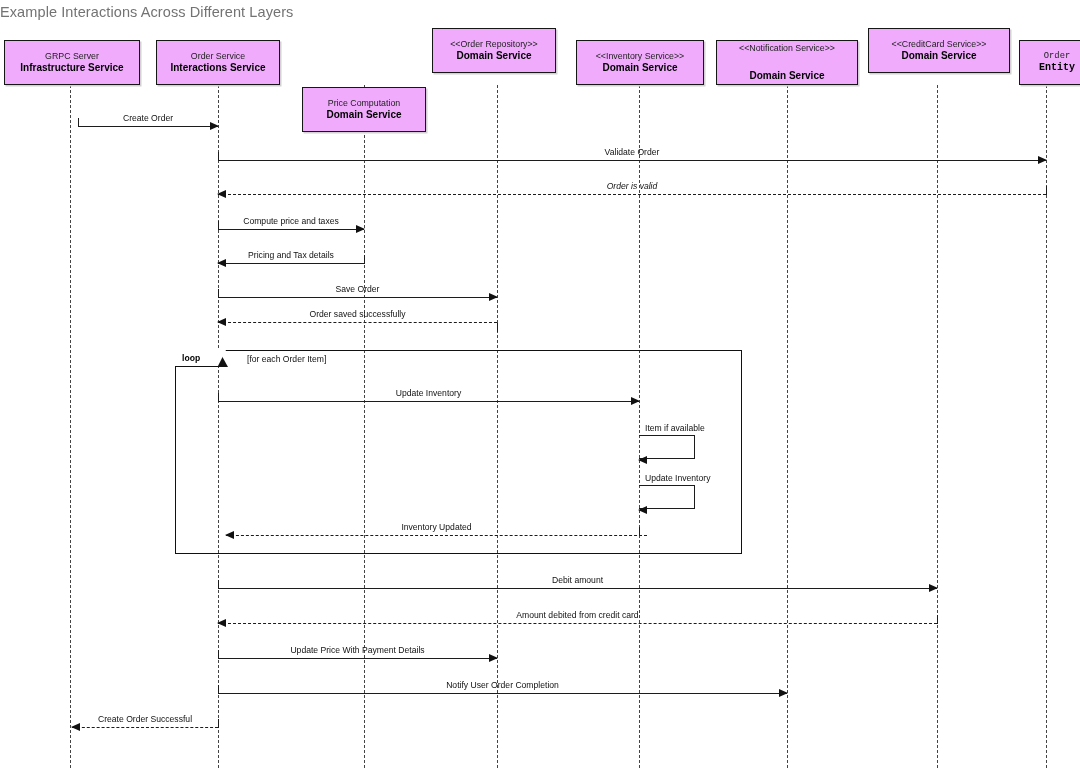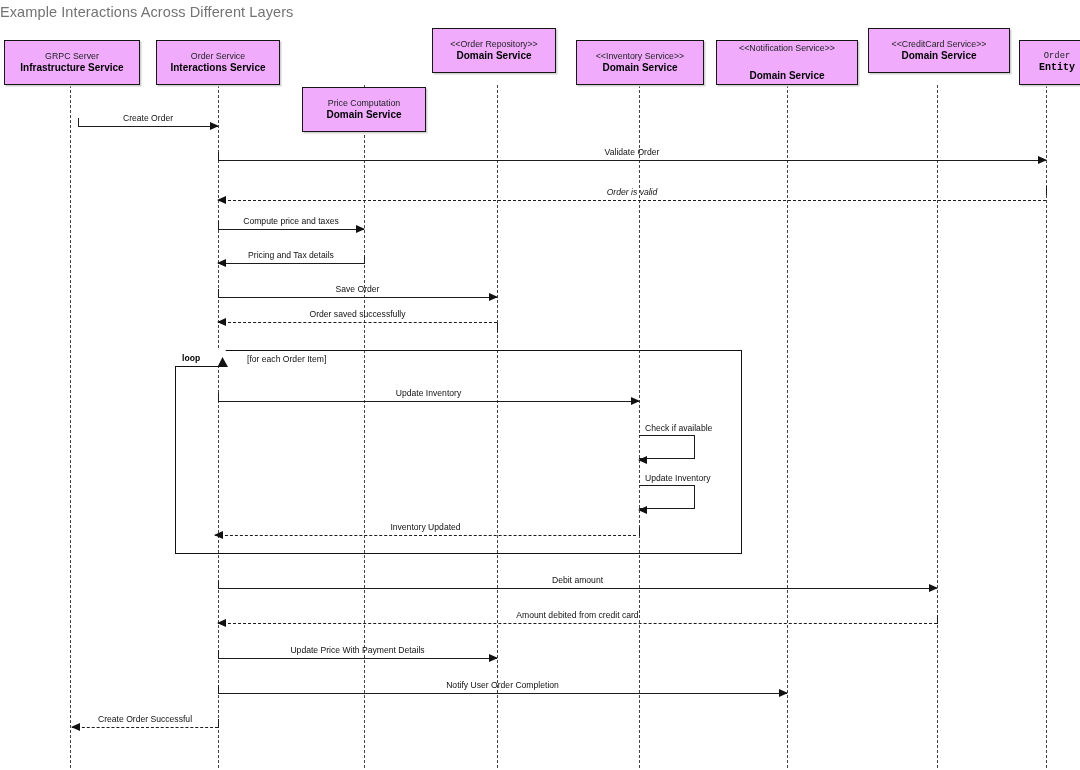--- a/index.html
+++ b/index.html
@@ -100,21 +100,21 @@
         <div class="head r"></div>
         <div class="label">Create Order</div>
       </div>
       <div class="stub" style="left: 78px; top: 118px; height: 9px;"></div>
       <div class="msg solid" style="left: 218px; top: 160px; width: 828px;">
         <div class="line"></div>
         <div class="head r"></div>
         <div class="label">Validate Order</div>
       </div>
       <div class="stub" style="left: 218px; top: 152px; height: 9px;"></div>
-      <div class="msg dashed" style="left: 218px; top: 200px; width: 828px; font-style: italic;">
+      <div class="msg dashed" style="left: 218px; top: 194px; width: 828px; font-style: italic;">
         <div class="line"></div>
         <div class="head l"></div>
         <div class="label">Order is valid</div>
       </div>
       <div class="stub" style="left: 1046px; top: 186px; height: 9px;"></div>
       <div class="msg solid" style="left: 218px; top: 229px; width: 146px;">
         <div class="line"></div>
         <div class="head r"></div>
         <div class="label">Compute price and taxes</div>
       </div>
@@ -136,21 +136,21 @@
         <div class="head l"></div>
         <div class="label">Order saved successfully</div>
       </div>
       <div class="stub" style="left: 497px; top: 323px; height: 9px;"></div>
       <div class="msg solid" style="left: 218px; top: 401px; width: 421px;">
         <div class="line"></div>
         <div class="head r"></div>
         <div class="label">Update Inventory</div>
       </div>
       <div class="stub" style="left: 218px; top: 393px; height: 9px;"></div>
-      <div class="msg dashed" style="left: 215px; top: 535px; width: 421px;">
+      <div class="msg dashed" style="left: 226px; top: 535px; width: 421px;">
         <div class="line"></div>
         <div class="head l"></div>
         <div class="label">Inventory Updated</div>
       </div>
       <div class="stub" style="left: 639px; top: 527px; height: 9px;"></div>
       <div class="msg solid" style="left: 218px; top: 588px; width: 719px;">
         <div class="line"></div>
         <div class="head r"></div>
         <div class="label">Debit amount</div>
       </div>
@@ -179,21 +179,21 @@
         <div class="label">Create Order Successful</div>
       </div>
       <div class="stub" style="left: 218px; top: 719px; height: 9px;"></div>
     </div>
   <div id="selfcalls">
       <div class="selfcall" style="left: 639px; top: 435px; width: 56px; height: 24px;">
         <div class="top"></div>
         <div class="bot"></div>
         <div class="side"></div>
         <div class="ahead"></div>
-        <div class="slabel">Check if available</div>
+        <div class="slabel">Item if available</div>
       </div>
       <div class="selfcall" style="left: 639px; top: 485px; width: 56px; height: 24px;">
         <div class="top"></div>
         <div class="bot"></div>
         <div class="side"></div>
         <div class="ahead"></div>
         <div class="slabel">Update Inventory</div>
       </div>
     </div>
 

